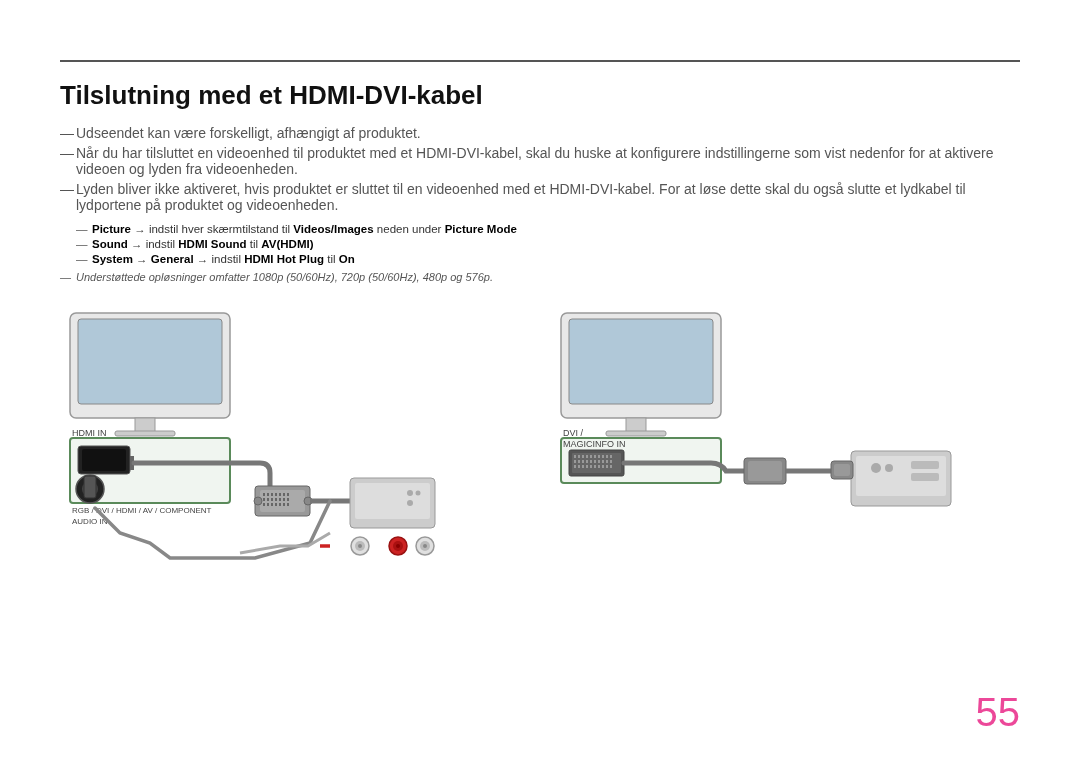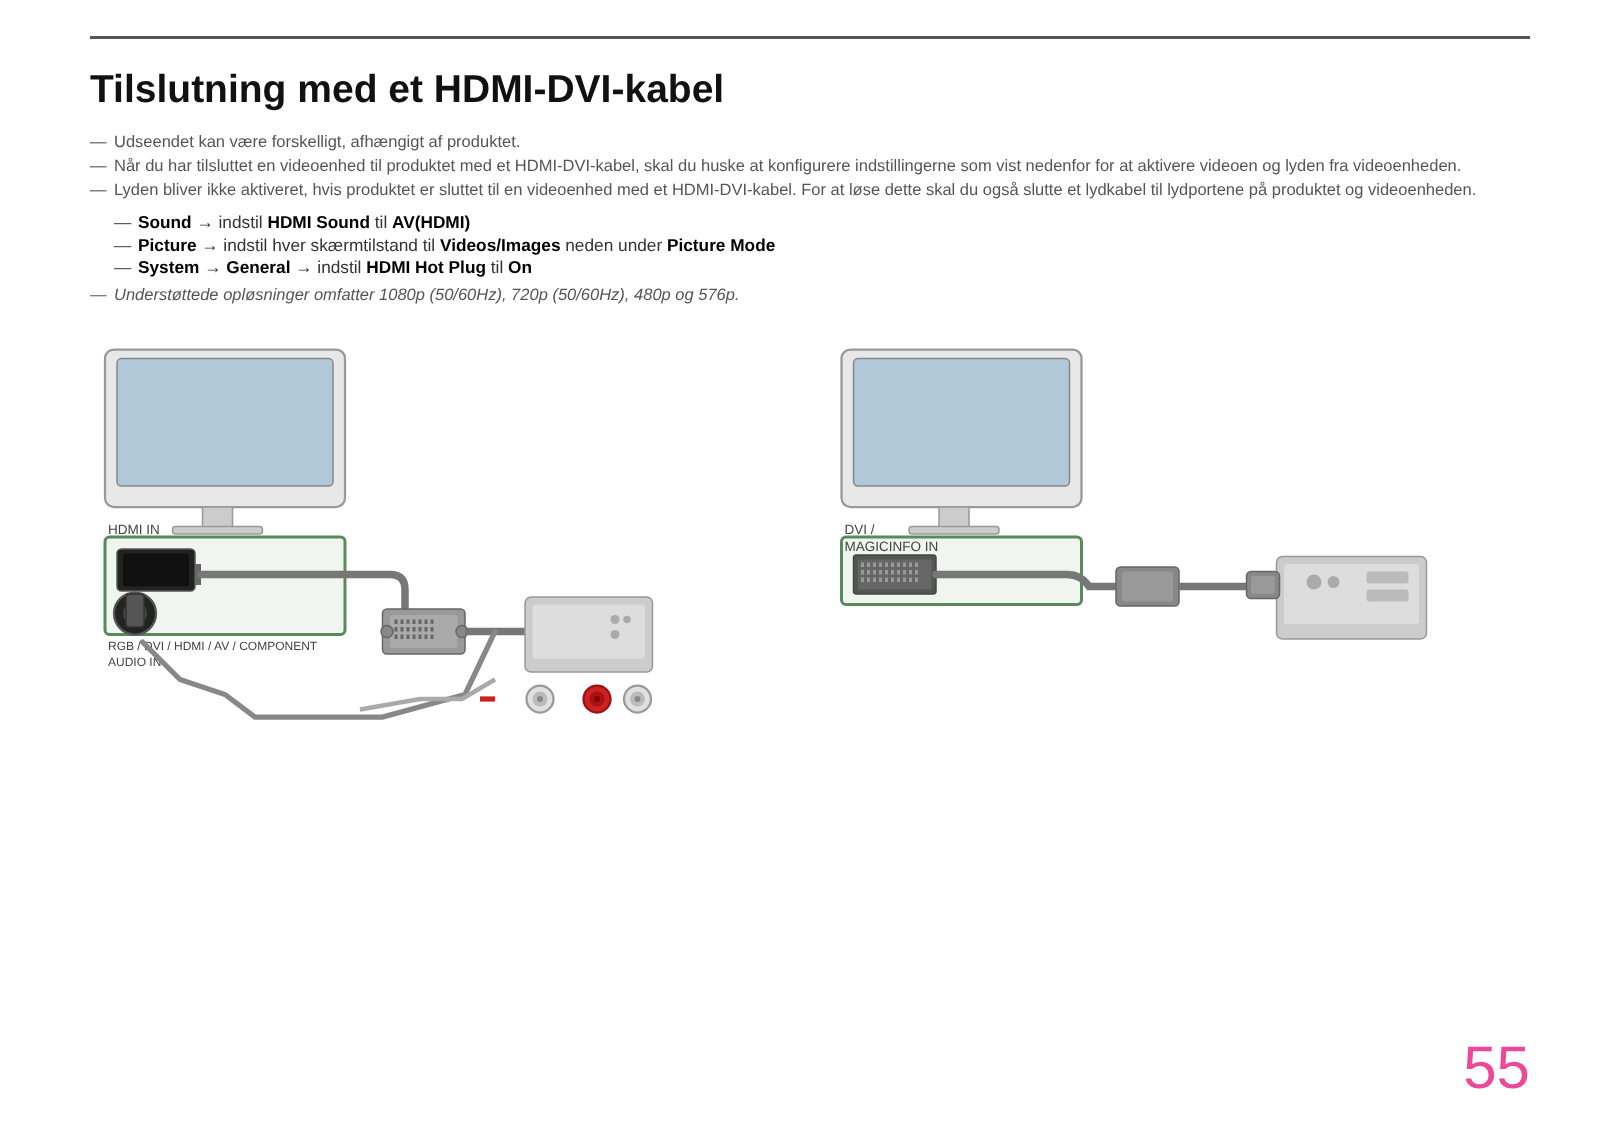--- a/index.html
+++ b/index.html
@@ -9,41 +9,41 @@
       background: #ffffff;
       font-family: 'Arial', sans-serif;
       color: #333;
       overflow: hidden;
       position: relative;
     }
 
     .page-container {
       width: 1080px;
       height: 763px;
-      padding: 24px 60px 30px 60px;
+      padding: 60px 60px 30px 60px;
       position: relative;
     }
 
     
     .top-line {
       width: 100%;
       height: 2px;
       background: #555;
       margin-bottom: 18px;
     }
 
     .page-title {
       font-size: 26px;
       font-weight: bold;
       color: #111;
       margin-bottom: 14px;
     }
 
     .note-line {
-      font-size: 11px;
+      font-size: 14px;
       color: #555;
       margin-bottom: 4px;
       padding-left: 16px;
       position: relative;
     }
     .note-line::before {
       content: '—';
       position: absolute;
       left: 0;
       color: #555;
@@ -121,24 +121,24 @@
   <div class="top-line"></div>
 
   <h1 class="page-title">Tilslutning med et HDMI-DVI-kabel</h1>
 
   <div class="note-line">Udseendet kan være forskelligt, afhængigt af produktet.</div>
   <div class="note-line">Når du har tilsluttet en videoenhed til produktet med et HDMI-DVI-kabel, skal du huske at konfigurere indstillingerne som vist nedenfor for at aktivere videoen og lyden fra videoenheden.</div>
   <div class="note-line">Lyden bliver ikke aktiveret, hvis produktet er sluttet til en videoenhed med et HDMI-DVI-kabel. For at løse dette skal du også slutte et lydkabel til lydportene på produktet og videoenheden.</div>
 
   <div class="bullet-section">
     <div class="bullet-item">
+      <b>Picture</b> → indstil hver skærmtilstand til <b>Videos/Images</b> neden under <b>Picture Mode</b>
+    </div>
+    <div class="bullet-item">
       <b>Sound</b> → indstil <b>HDMI Sound</b> til <b>AV(HDMI)</b>
-    </div>
-    <div class="bullet-item">
-      <b>Picture</b> → indstil hver skærmtilstand til <b>Videos/Images</b> neden under <b>Picture Mode</b>
     </div>
     <div class="bullet-item">
       <b>System</b> → <b>General</b> → indstil <b>HDMI Hot Plug</b> til <b>On</b>
     </div>
   </div>
 
   <div class="resolution-note">Understøttede opløsninger omfatter 1080p (50/60Hz), 720p (50/60Hz), 480p og 576p.</div>
 
   <div class="diagrams-row">
 

